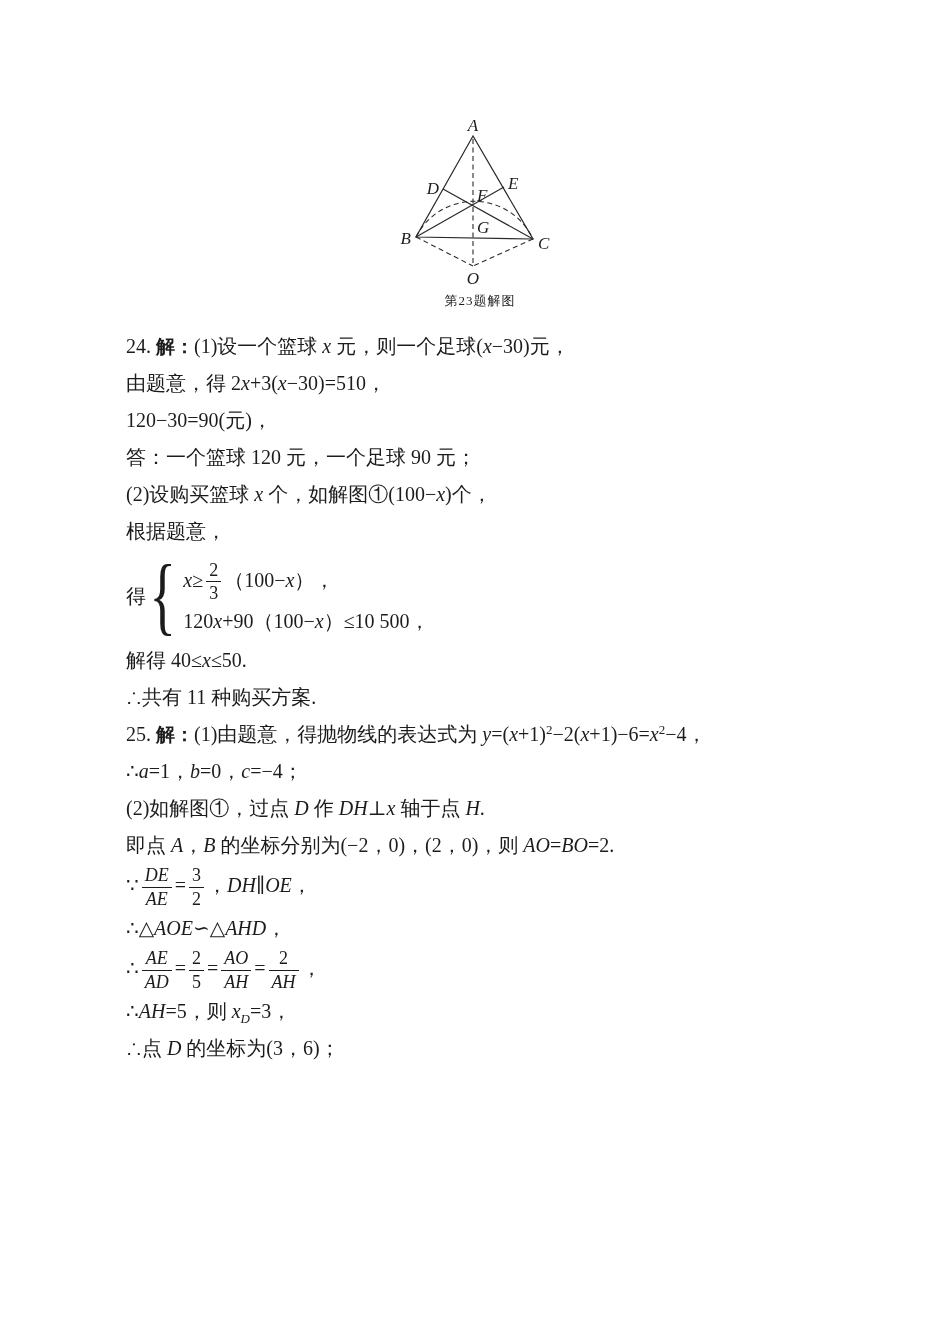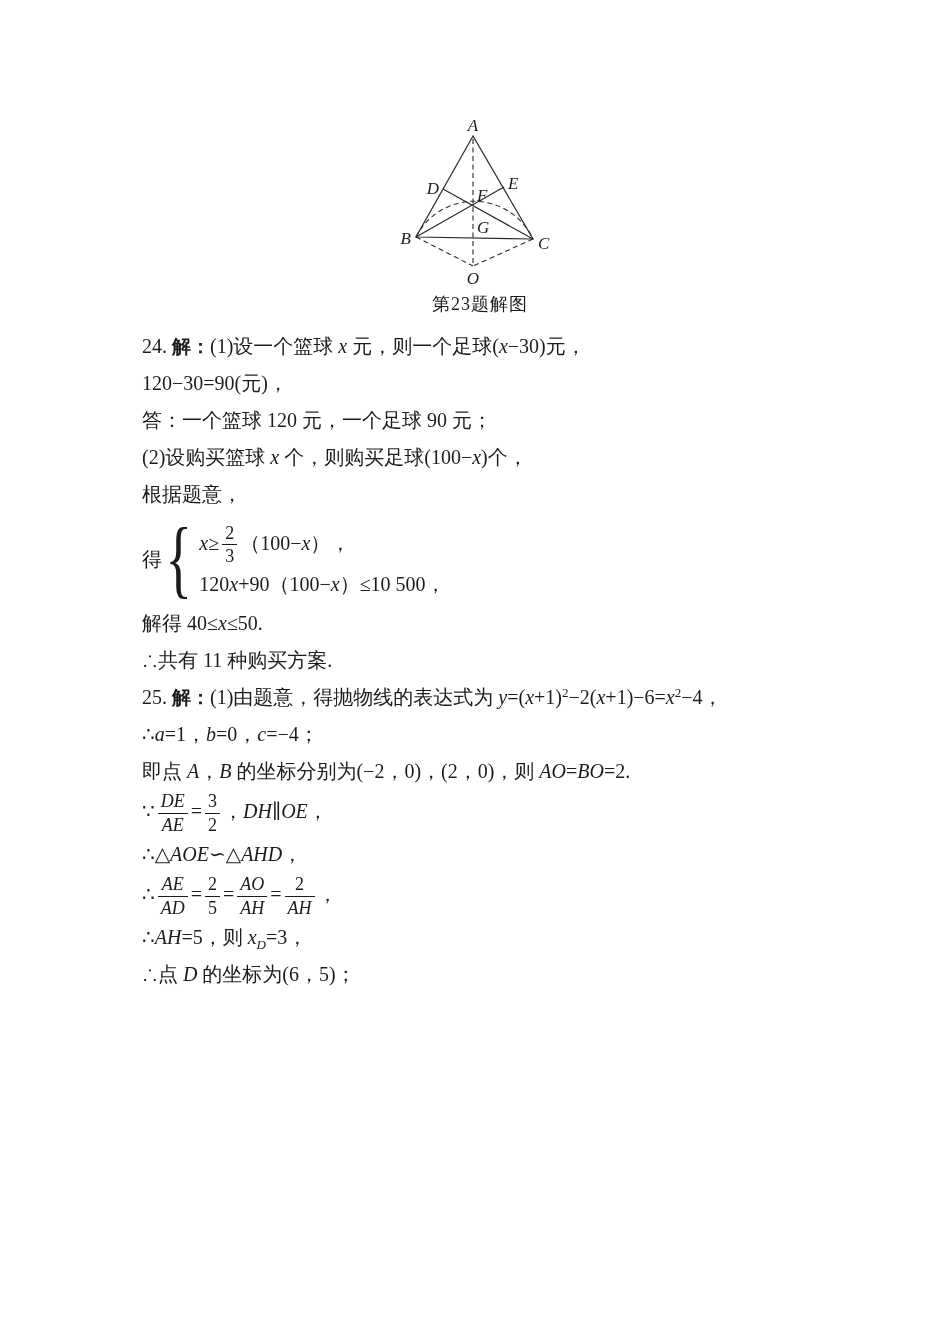--- a/index.html
+++ b/index.html
@@ -8,25 +8,25 @@
     font-family:"Liberation Serif","DejaVu Serif",serif;
     color:#1c1c1c;overflow:hidden;
   }
   .page{position:relative;width:950px;height:1344px;background:#ffffff;}
 
   
   svg.fig{position:absolute;left:380px;top:106px;}
   svg.fig text{font-family:"Liberation Serif","DejaVu Serif",serif;font-style:italic;font-size:17px;fill:#1c1c1c;}
   .caption{
     position:absolute;left:370px;top:292px;width:220px;
-    text-align:center;font-size:18px;letter-spacing:1px;
+    text-align:center;font-size:13px;letter-spacing:1px;
   }
 
   
-  .content{position:absolute;left:142px;top:328px;width:790px;}
+  .content{position:absolute;left:126px;top:328px;width:790px;}
   .line{
     white-space:pre;font-size:20px;line-height:37px;
     min-height:37px;
   }
   .it{font-style:italic;}
   .bd{font-weight:bold;font-family:"Liberation Sans","DejaVu Sans",sans-serif;font-size:19px;}
   .sup{font-size:13px;vertical-align:7px;line-height:0;}
   .sub{font-size:13px;vertical-align:-5px;line-height:0;}
 
   .frac{
@@ -74,33 +74,35 @@
       <text x="477" y="233" text-anchor="start">G</text>
       <text x="473" y="284" text-anchor="middle">O</text>
     </g>
   </svg>
 
   <div class="caption">第23题解图</div>
 
   <div class="content">
     <div>
         <div class="line"><span>24. </span><span class="bd">解：</span><span>(1)设一个篮球 </span><span class="it">x</span><span> 元，则一个足球(</span><span class="it">x</span><span>−30)元，</span></div>
+        <div class="line"><span>由题意，得 2</span><span class="it">x</span><span>+3(</span><span class="it">x</span><span>−30)=510，</span></div>
         <div class="line"><span>120−30=90(元)，</span></div>
         <div class="line"><span>答：一个篮球 120 元，一个足球 90 元；</span></div>
-        <div class="line"><span>(2)设购买篮球 </span><span class="it">x</span><span> 个，则购买足球(100−</span><span class="it">x</span><span>)个，</span></div>
+        <div class="line"><span>(2)设购买篮球 </span><span class="it">x</span><span> 个，如解图①(100−</span><span class="it">x</span><span>)个，</span></div>
         <div class="line"><span>根据题意，</span></div>
         <div class="line system"><span class="sys-pre">得</span><span class="brace">{</span><span class="sys-col"><span class="sys-row"><span class="it">x</span><span>≥</span><span class="frac"><span class="num">2</span><span class="den">3</span></span><span>（100−</span><span class="it">x</span><span>），</span></span><span class="sys-row"><span>120</span><span class="it">x</span><span>+90（100−</span><span class="it">x</span><span>）≤10 500，</span></span></span></div>
         <div class="line"><span>解得 40≤</span><span class="it">x</span><span>≤50.</span></div>
         <div class="line"><span>∴共有 11 种购买方案.</span></div>
       </div>
     <div>
         <div class="line"><span>25. </span><span class="bd">解：</span><span>(1)由题意，得抛物线的表达式为 </span><span class="it">y</span><span>=(</span><span class="it">x</span><span>+1)</span><span class="sup">2</span><span>−2(</span><span class="it">x</span><span>+1)−6=</span><span class="it">x</span><span class="sup">2</span><span>−4，</span></div>
         <div class="line"><span>∴</span><span class="it">a</span><span>=1，</span><span class="it">b</span><span>=0，</span><span class="it">c</span><span>=−4；</span></div>
+        <div class="line"><span>(2)如解图①，过点 </span><span class="it">D</span><span> 作 </span><span class="it">DH</span><span>⊥</span><span class="it">x</span><span> 轴于点 </span><span class="it">H</span><span>.</span></div>
         <div class="line"><span>即点 </span><span class="it">A</span><span>，</span><span class="it">B</span><span> 的坐标分别为(−2，0)，(2，0)，则 </span><span class="it">AO</span><span>=</span><span class="it">BO</span><span>=2.</span></div>
         <div class="line"><span>∵</span><span class="frac"><span class="num it">DE</span><span class="den it">AE</span></span><span>=</span><span class="frac"><span class="num">3</span><span class="den">2</span></span><span>，</span><span class="it">DH</span><span>∥</span><span class="it">OE</span><span>，</span></div>
         <div class="line"><span>∴△</span><span class="it">AOE</span><span>∽△</span><span class="it">AHD</span><span>，</span></div>
         <div class="line"><span>∴</span><span class="frac"><span class="num it">AE</span><span class="den it">AD</span></span><span>=</span><span class="frac"><span class="num">2</span><span class="den">5</span></span><span>=</span><span class="frac"><span class="num it">AO</span><span class="den it">AH</span></span><span>=</span><span class="frac"><span class="num">2</span><span class="den it">AH</span></span><span>，</span></div>
         <div class="line"><span>∴</span><span class="it">AH</span><span>=5，则 </span><span class="it">x</span><span class="sub it">D</span><span>=3，</span></div>
-        <div class="line"><span>∴点 </span><span class="it">D</span><span> 的坐标为(6，5)；</span></div>
+        <div class="line"><span>∴点 </span><span class="it">D</span><span> 的坐标为(3，6)；</span></div>
       </div>
   </div>
 
 </div>
 
 </body></html>

